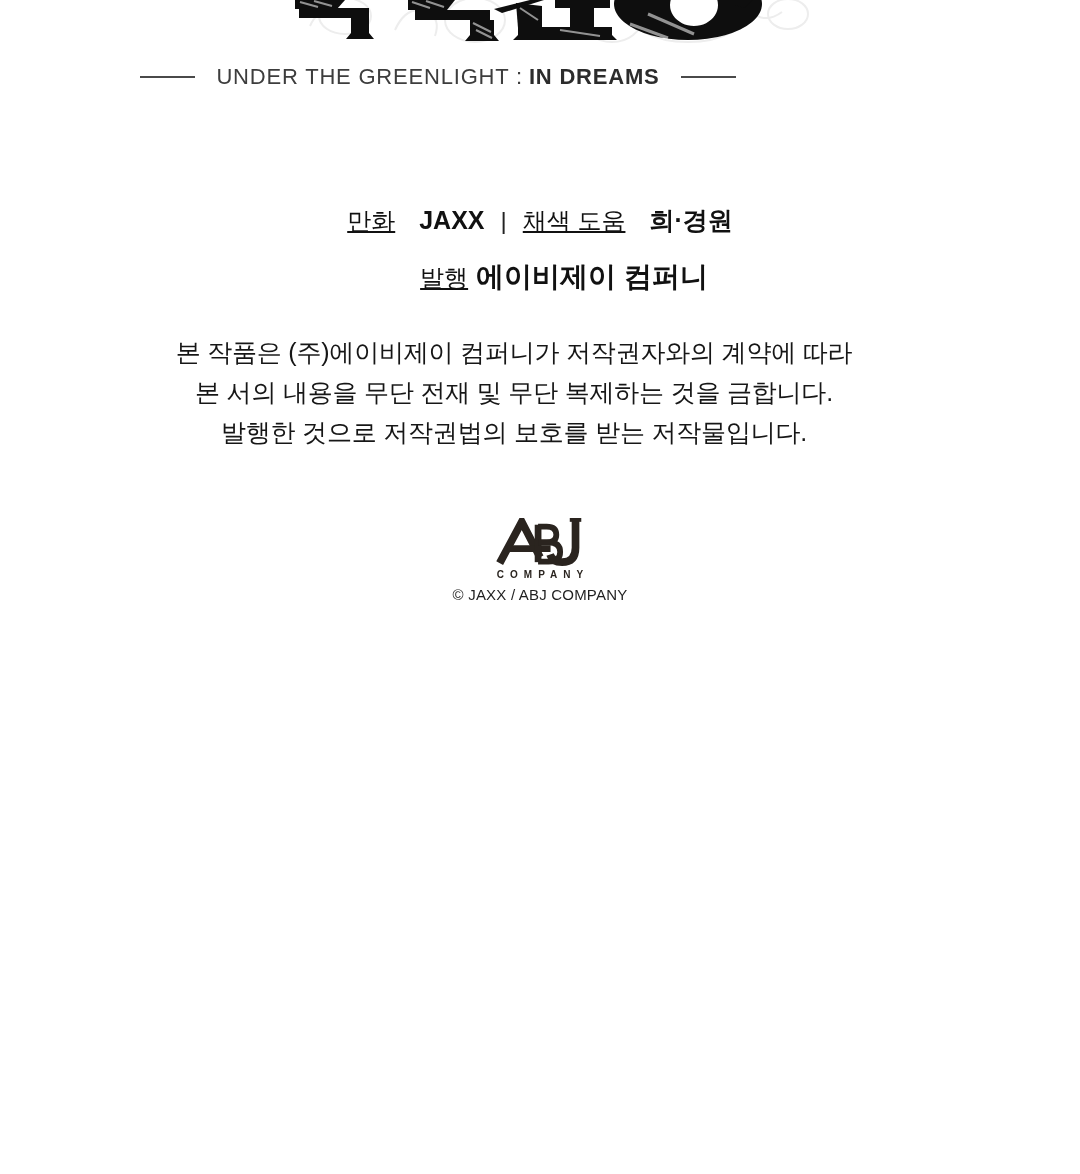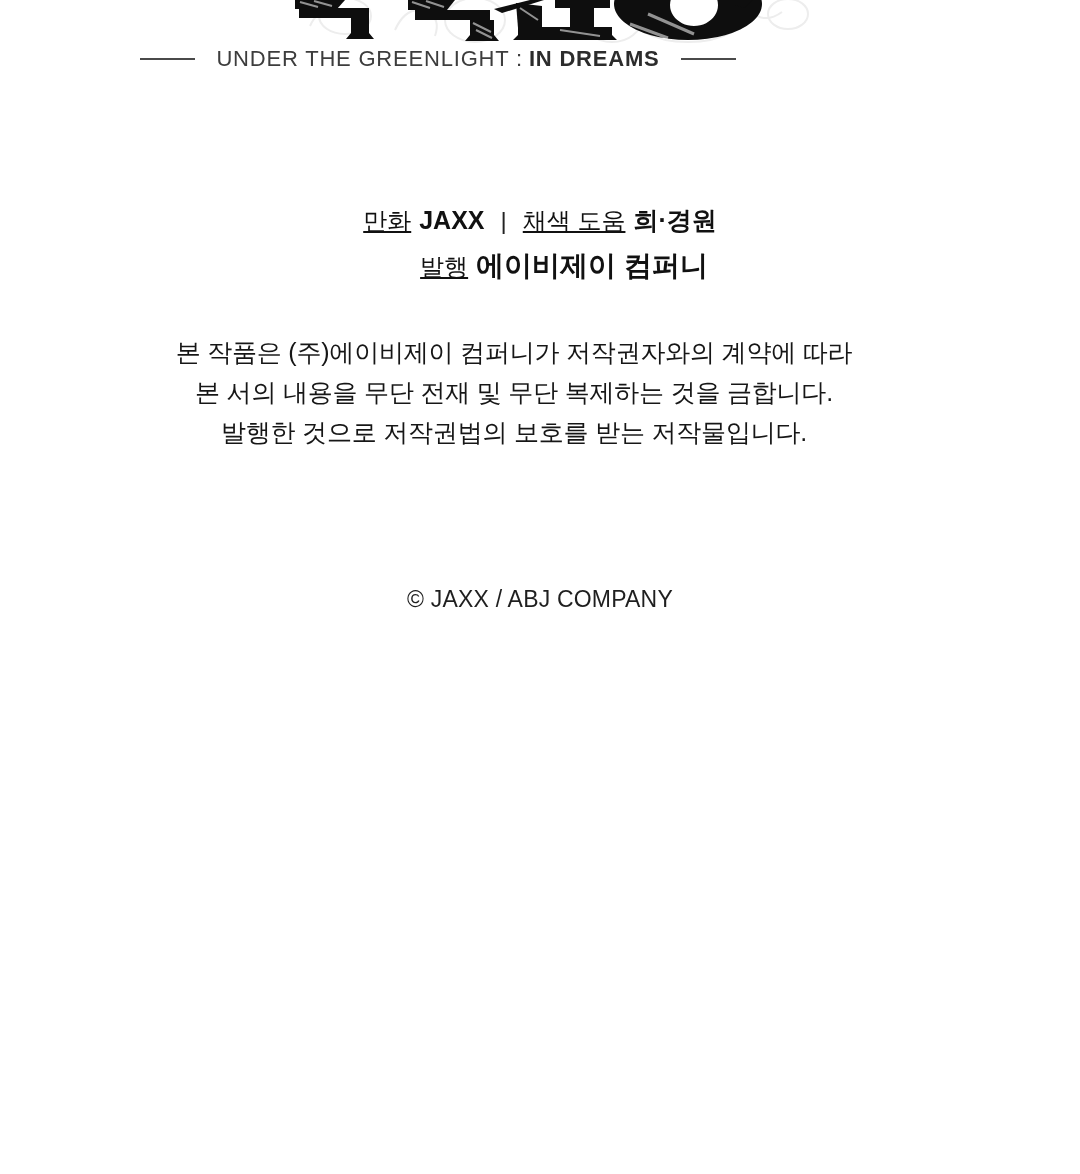--- a/index.html
+++ b/index.html
@@ -10,33 +10,33 @@
     overflow: hidden; position: relative;
     color: #1a1a1a;
   }
   .page { position: absolute; inset: 0; }
 
   
   .title-art { position: absolute; top: 0; left: 0; width: 1080px; height: 46px; }
 
   
   .subtitle-row {
-    position: absolute; top: 46px; left: 0; width: 876px; height: 26px;
+    position: absolute; top: 64px; left: 0; width: 876px; height: 26px;
     display: flex; align-items: center; justify-content: center; gap: 21px;
   }
   .rule { width: 55px; height: 2px; background: #4a4a4a; }
   .subtitle-text { font-size: 22px; letter-spacing: 0.8px; color: #3d3d3d; white-space: nowrap; }
   .subtitle-text .ep { font-weight: 700; color: #2c2c2c; margin-left: 6px; }
 
   
   .credits { position: absolute; top: 204px; left: 0; width: 1080px; text-align: center; }
   .credit-line-1 { font-size: 24px; color: #111; }
-  .credit-line-1 .name { font-weight: 700; font-size: 25px; }
+  .credit-line-1 .name { font-weight: 700; font-size: 25px; margin-left: 16px; }
   .credit-line-1 .sep { margin: 0 16px; font-weight: 400; color: #222; }
-  .credit-line-2 { margin-top: 10px; font-size: 24px; color: #111; padding-left: 48px; }
+  .credit-line-2 { margin-top: 21px; font-size: 24px; color: #111; padding-left: 48px; }
   .credit-line-2 .name { font-weight: 700; font-size: 28px; }
   .label { font-weight: 400; margin-right: 8px; text-decoration: underline; }
 
   
   .notice {
     position: absolute; top: 332px; left: 0; width: 1028px;
     text-align: center; font-size: 25px; line-height: 40px;
     color: #161616; letter-spacing: -0.2px;
   }
 
@@ -46,21 +46,21 @@
     display: flex; flex-direction: column; align-items: center;
   }
   .logo-company {
     margin-top: 3px; font-size: 10px; font-weight: 700;
     letter-spacing: 6px; padding-left: 6px; color: #2a241f;
   }
 
   
   .copyright-line {
     position: absolute; top: 586px; left: 0; width: 1080px;
-    text-align: center; font-size: 23px; color: #1f1f1f; letter-spacing: 0.2px;
+    text-align: center; font-size: 15px; color: #1f1f1f; letter-spacing: 0.2px;
   }
 </style>
 </head>
 <body>
 
 <div class="page">
 
   <div class="title-art">
     <svg width="1080" height="46" viewBox="0 0 1080 46">
 
@@ -120,16 +120,33 @@
       <span class="label">발행</span><span class="name">에이비제이 컴퍼니</span>
     </div>
   </div>
 
   <div class="notice">
     <div>본 작품은 (주)에이비제이 컴퍼니가 저작권자와의 계약에 따라</div>
     <div>본 서의 내용을 무단 전재 및 무단 복제하는 것을 금합니다.</div>
     <div>발행한 것으로 저작권법의 보호를 받는 저작물입니다.</div>
   </div>
 
+  <div class="logo-block">
+    <svg width="90" height="48" viewBox="0 0 92 50">
+      <g fill="none" stroke="#2a241f">
+
+        <path d="M4 47 L27 4 L46 41" stroke-width="8"></path>
+        <path d="M12 32 H57" stroke-width="7"></path>
+
+        <path d="M44 7 V46" stroke-width="7"></path>
+        <path d="M44 9 H53 Q63 9 63 17.5 Q63 25.5 53 25.5 H44" stroke-width="6"></path>
+        <path d="M44 25.5 H55 Q67 25.5 67 35.5 Q67 45.5 55 45.5 H44" stroke-width="6"></path>
+
+        <path d="M83 2 V31 Q83 46 69 46 Q59 46 56.5 38" stroke-width="8"></path>
+        <path d="M77 2 H89" stroke-width="4"></path>
+      </g>
+    </svg>
+    <div class="logo-company">COMPANY</div>
+  </div>
 
   <div class="copyright-line">© JAXX / ABJ COMPANY</div>
 
 </div>
 
 </body></html>

